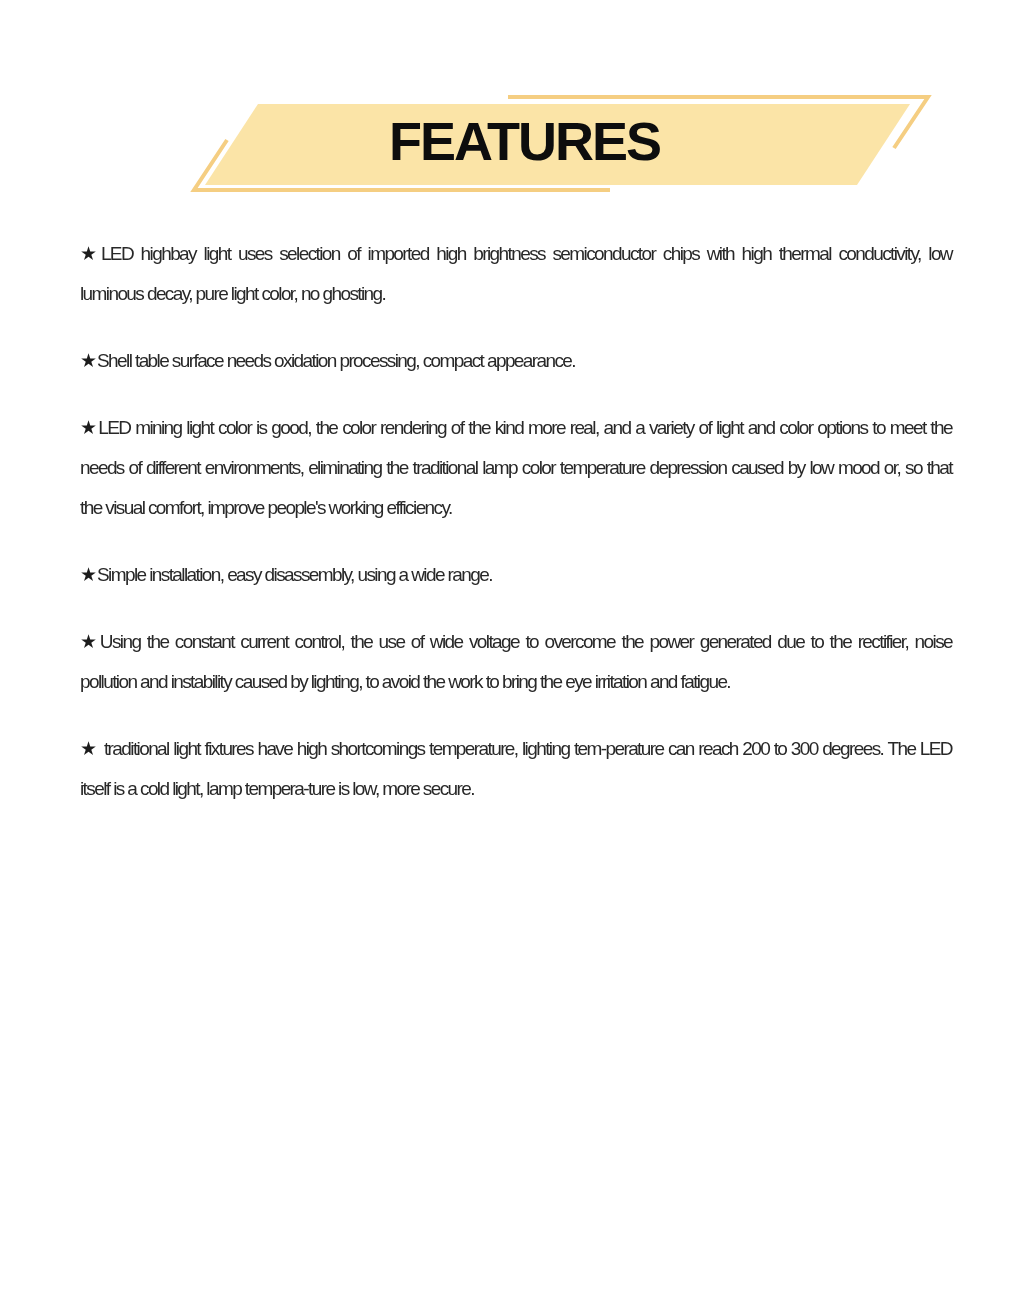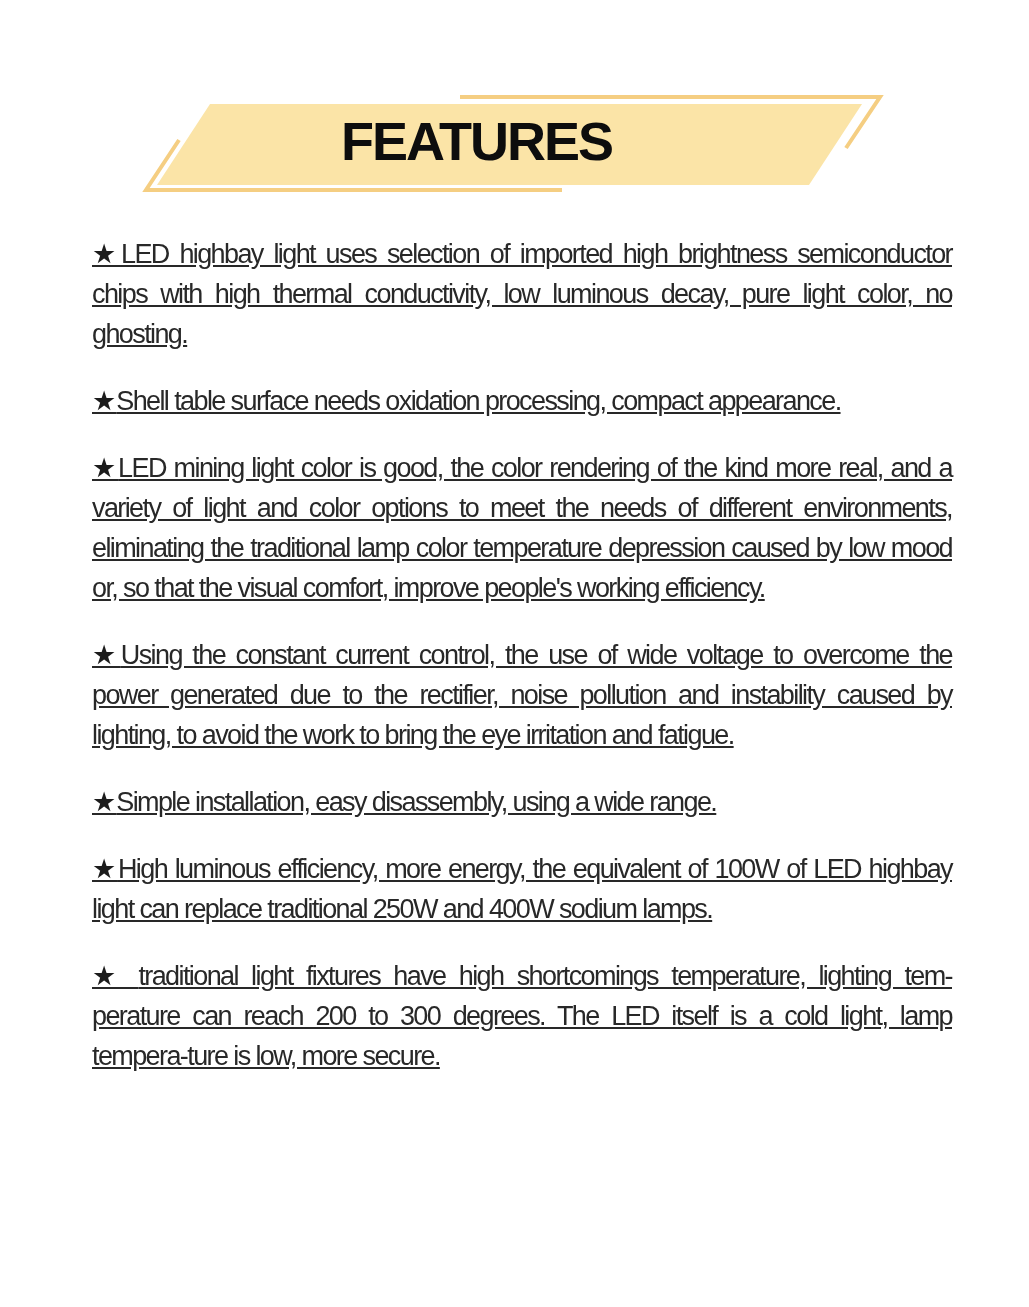--- a/index.html
+++ b/index.html
@@ -9,46 +9,46 @@
     height: 1307px;
     background: #ffffff;
     overflow: hidden;
     font-family: "Liberation Sans", "DejaVu Sans", sans-serif;
   }
   
   .banner-wrap {
     position: relative;
     width: 953px;
     height: 212px;
+    margin-left: 48px;
   }
   .banner-svg { position: absolute; top: 0; left: 0; }
   .banner-title {
     position: absolute;
     top: 114px;
     left: 0;
     width: 100%;
     text-align: center;
     font-size: 54px;
     line-height: 54px;
     font-weight: 700;
     letter-spacing: -2px;
     color: #0d0d0d;
   }
   
   .content {
     padding: 22px 77px 0 76px;
   }
   .feature {
-    margin: 0 0 27px 16px;
-    font-size: 27px;
+    margin: 0 0 27px 4px;
+    font-size: 19px;
     line-height: 40px;
     letter-spacing: -1.6px;
     color: #282828;
     text-align: justify;
-    text-decoration: underline;
   }
   .feature .bullet {
     letter-spacing: 0;
     color: #1c1c1c;
   }
 </style>
 </head>
 <body>
 
 <div class="page">
@@ -62,19 +62,18 @@
 
       <polyline points="179,140 146,190 562,190" fill="none" stroke="#F5CE82" stroke-width="4"></polyline>
     </svg>
     <div class="banner-title">FEATURES</div>
   </div>
 
   <div class="content">
     <p class="feature"><span class="bullet">★</span><span>LED highbay light uses selection of imported high brightness semiconductor chips with high thermal conductivity, low luminous decay, pure light color, no ghosting.</span></p>
     <p class="feature"><span class="bullet">★</span><span>Shell table surface needs oxidation processing, compact appearance.</span></p>
     <p class="feature"><span class="bullet">★</span><span>LED mining light color is good, the color rendering of the kind more real, and a variety of light and color options to meet the needs of different environments, eliminating the traditional lamp color temperature depression caused by low mood or, so that the visual comfort, improve people's working efficiency.</span></p>
+    <p class="feature"><span class="bullet">★</span><span>Simple installation, easy disassembly, using a wide range.</span></p>
     <p class="feature"><span class="bullet">★</span><span>Using the constant current control, the use of wide voltage to overcome the power generated due to the rectifier, noise pollution and instability caused by lighting, to avoid the work to bring the eye irritation and fatigue.</span></p>
-    <p class="feature"><span class="bullet">★</span><span>Simple installation, easy disassembly, using a wide range.</span></p>
-    <p class="feature"><span class="bullet">★</span><span>High luminous efficiency, more energy, the equivalent of 100W of LED highbay light can replace traditional 250W and 400W sodium lamps.</span></p>
     <p class="feature"><span class="bullet">★ </span><span>traditional light fixtures have high shortcomings temperature, lighting tem-perature can reach 200 to 300 degrees. The LED itself is a cold light, lamp tempera-ture is low, more secure.</span></p>
   </div>
 
 </div>
 
 </body></html>

